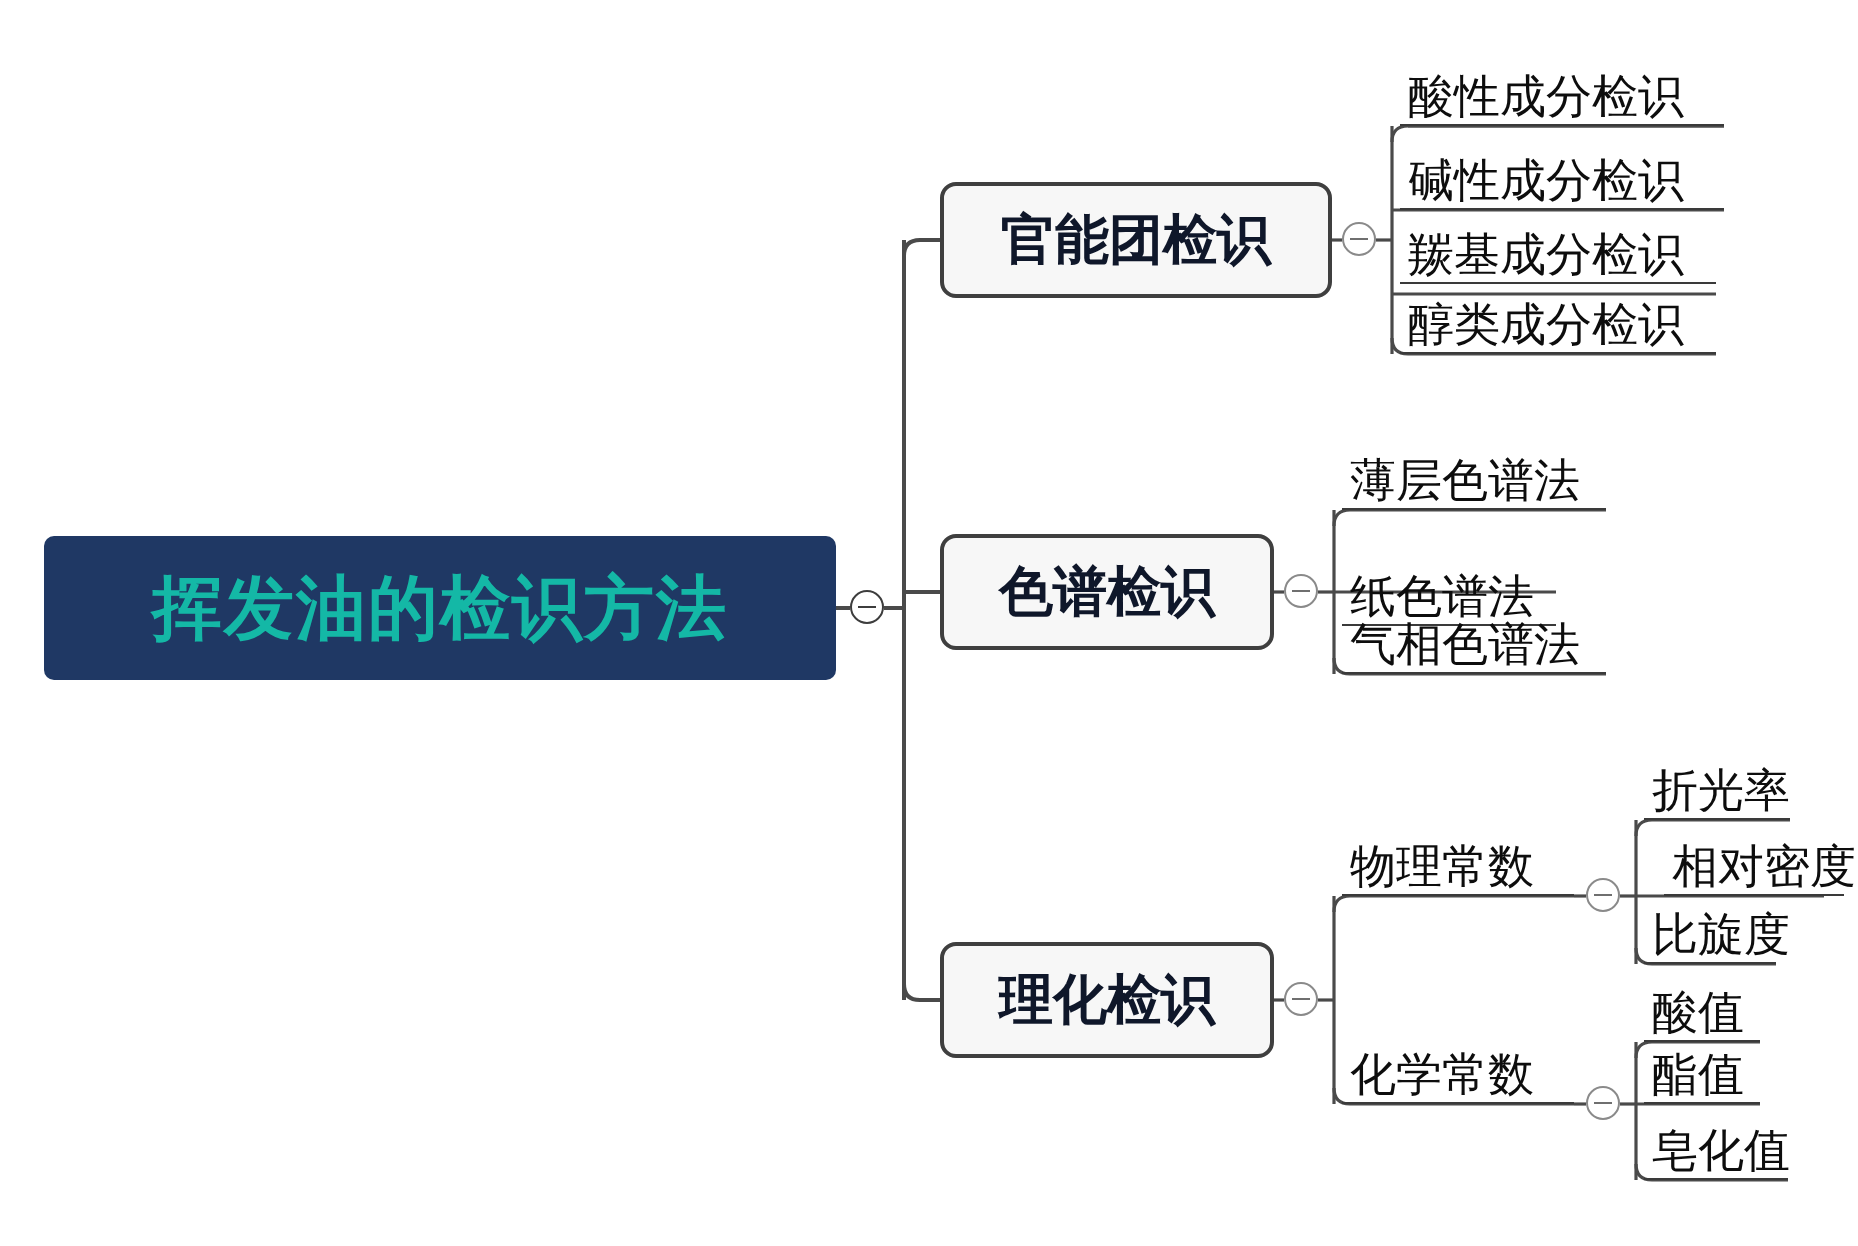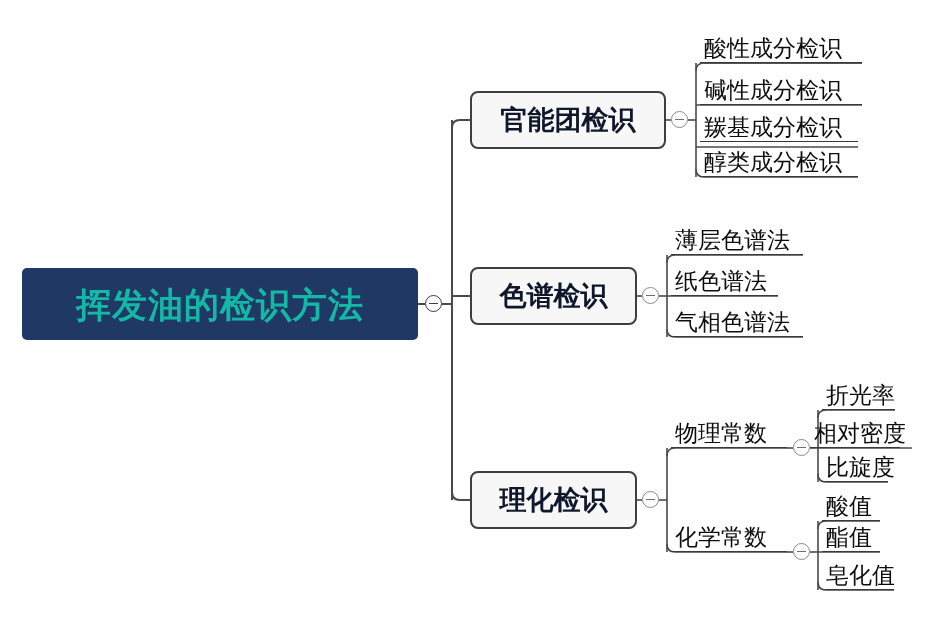--- a/index.html
+++ b/index.html
@@ -178,41 +178,41 @@
   </div>
 
   <div class="box-node" style="left:470px;top:267px;width:167px;height:58px;">
     <span class="txt">色谱检识</span>
   </div>
   <div class="toggle" style="left:642px;top:287px;"></div>
 
   <div class="text-node lvl3" style="left:671px;top:214px;width:132px;height:41px;">
     <span class="txt">薄层色谱法</span>
   </div>
-  <div class="text-node lvl3" style="left:671px;top:255px;width:107px;height:41px;">
+  <div class="text-node lvl3" style="left:671px;top:255px;width:107px;height:58px;">
     <span class="txt">纸色谱法</span>
   </div>
   <div class="text-node lvl3" style="left:671px;top:296px;width:132px;height:41px;">
     <span class="txt">气相色谱法</span>
   </div>
 
   <div class="box-node" style="left:470px;top:471px;width:167px;height:58px;">
     <span class="txt">理化检识</span>
   </div>
   <div class="toggle" style="left:642px;top:491px;"></div>
 
   <div class="text-node lvl2" style="left:671px;top:407px;width:116px;height:41px;">
     <span class="txt">物理常数</span>
   </div>
   <div class="toggle" style="left:793px;top:439px;"></div>
 
   <div class="text-node lvl3" style="left:822px;top:369px;width:73px;height:41px;">
     <span class="txt">折光率</span>
   </div>
-  <div class="text-node lvl3" style="left:810px;top:407px;width:90px;height:41px;">
+  <div class="text-node lvl3" style="left:832px;top:407px;width:90px;height:41px;">
     <span class="txt">相对密度</span>
   </div>
   <div class="text-node lvl3" style="left:822px;top:441px;width:66px;height:41px;">
     <span class="txt">比旋度</span>
   </div>
 
   <div class="text-node lvl2" style="left:671px;top:511px;width:116px;height:41px;">
     <span class="txt">化学常数</span>
   </div>
   <div class="toggle" style="left:793px;top:543px;"></div>

